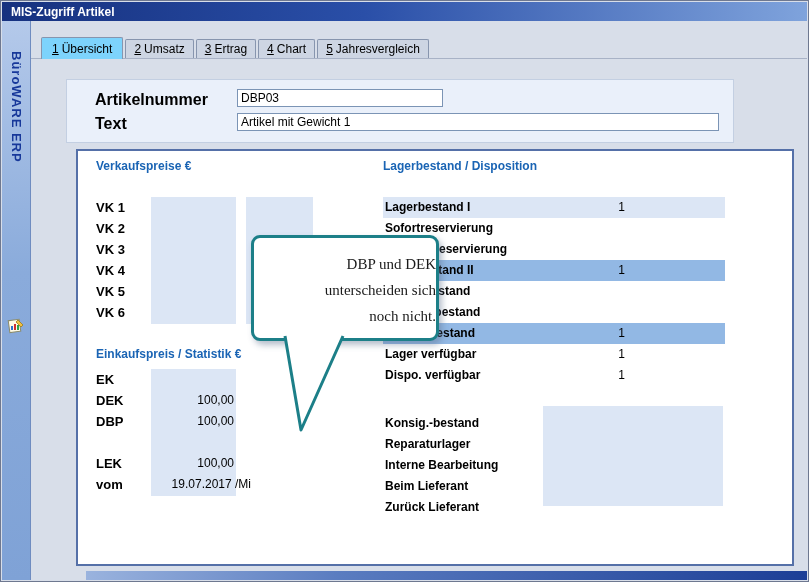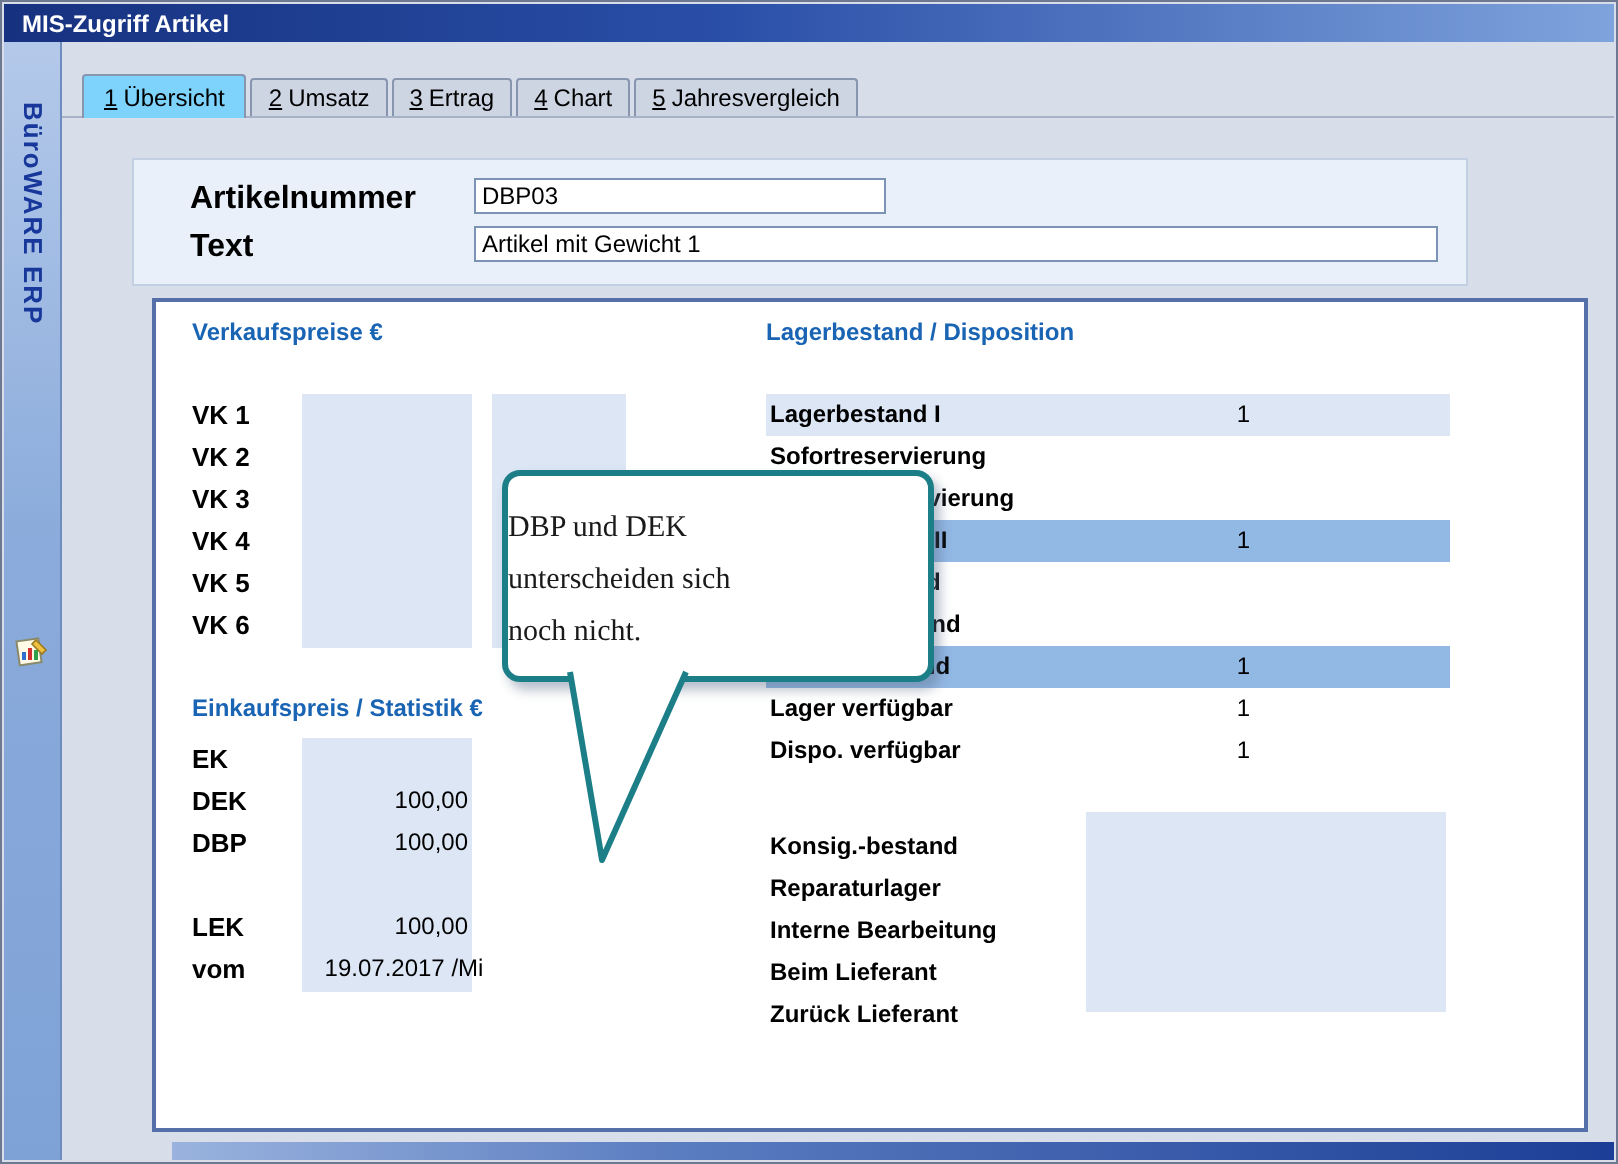--- a/index.html
+++ b/index.html
@@ -55,31 +55,31 @@
     font-size:12px; padding:0 3px; color:#000;
   }
   .main-panel {
     position:absolute; left:45px; top:90px; width:718px; height:417px;
     background:#ffffff; border:2px solid #5570a8;
   }
   .sec-header { position:absolute; font-size:12px; font-weight:bold; color:#1a64b4; white-space:nowrap; }
   .fieldbox { position:absolute; background:#dce6f5; }
   .rlabel { position:absolute; left:18px; font-size:13px; font-weight:bold; color:#000; line-height:21px; white-space:nowrap; }
   .pvalue { position:absolute; left:73px; width:83px; font-size:12px; color:#000; line-height:21px; text-align:right; white-space:nowrap; }
-  .pvalue.date { text-align:center; padding-left:2px; width:100px; }
+  .pvalue.date { text-align:right; padding-left:2px; width:100px; }
   .stock-row { position:absolute; left:305px; width:342px; height:21px; }
   .stock-row.hl-light { background:#dce6f5; }
   .stock-row.hl-medium { background:#92b8e4; }
   .slabel { font-size:12px; font-weight:bold; color:#000; line-height:21px; padding-left:2px; white-space:nowrap; }
   .svalue { position:absolute; top:0; left:170px; width:72px; font-size:12px; color:#000; line-height:21px; text-align:right; }
   .callout {
-    position:absolute; left:173px; top:84px; width:216px; height:106px;
+    position:absolute; left:173px; top:84px; width:188px; height:106px;
     background:#ffffff; border:3px solid #1c7f88; border-radius:9px;
     box-shadow:3px 4px 6px rgba(90,110,140,0.45); z-index:10;
-    padding-top:13px; text-align:left;
+    padding-top:13px; text-align:right;
   }
   .callout-line { font-family:"Liberation Serif", serif; font-size:15px; color:#1a1a1a; line-height:26px; }
   .callout-tail { position:absolute; left:205px; top:184px; z-index:11; }
   .bottom-bar {
     position:absolute; left:55px; right:0; bottom:0; height:9px;
     background: linear-gradient(90deg, #9ab3de 0%, #5a7cc0 35%, #1c3e96 100%);
   }
 </style>
 </head>
 <body>

